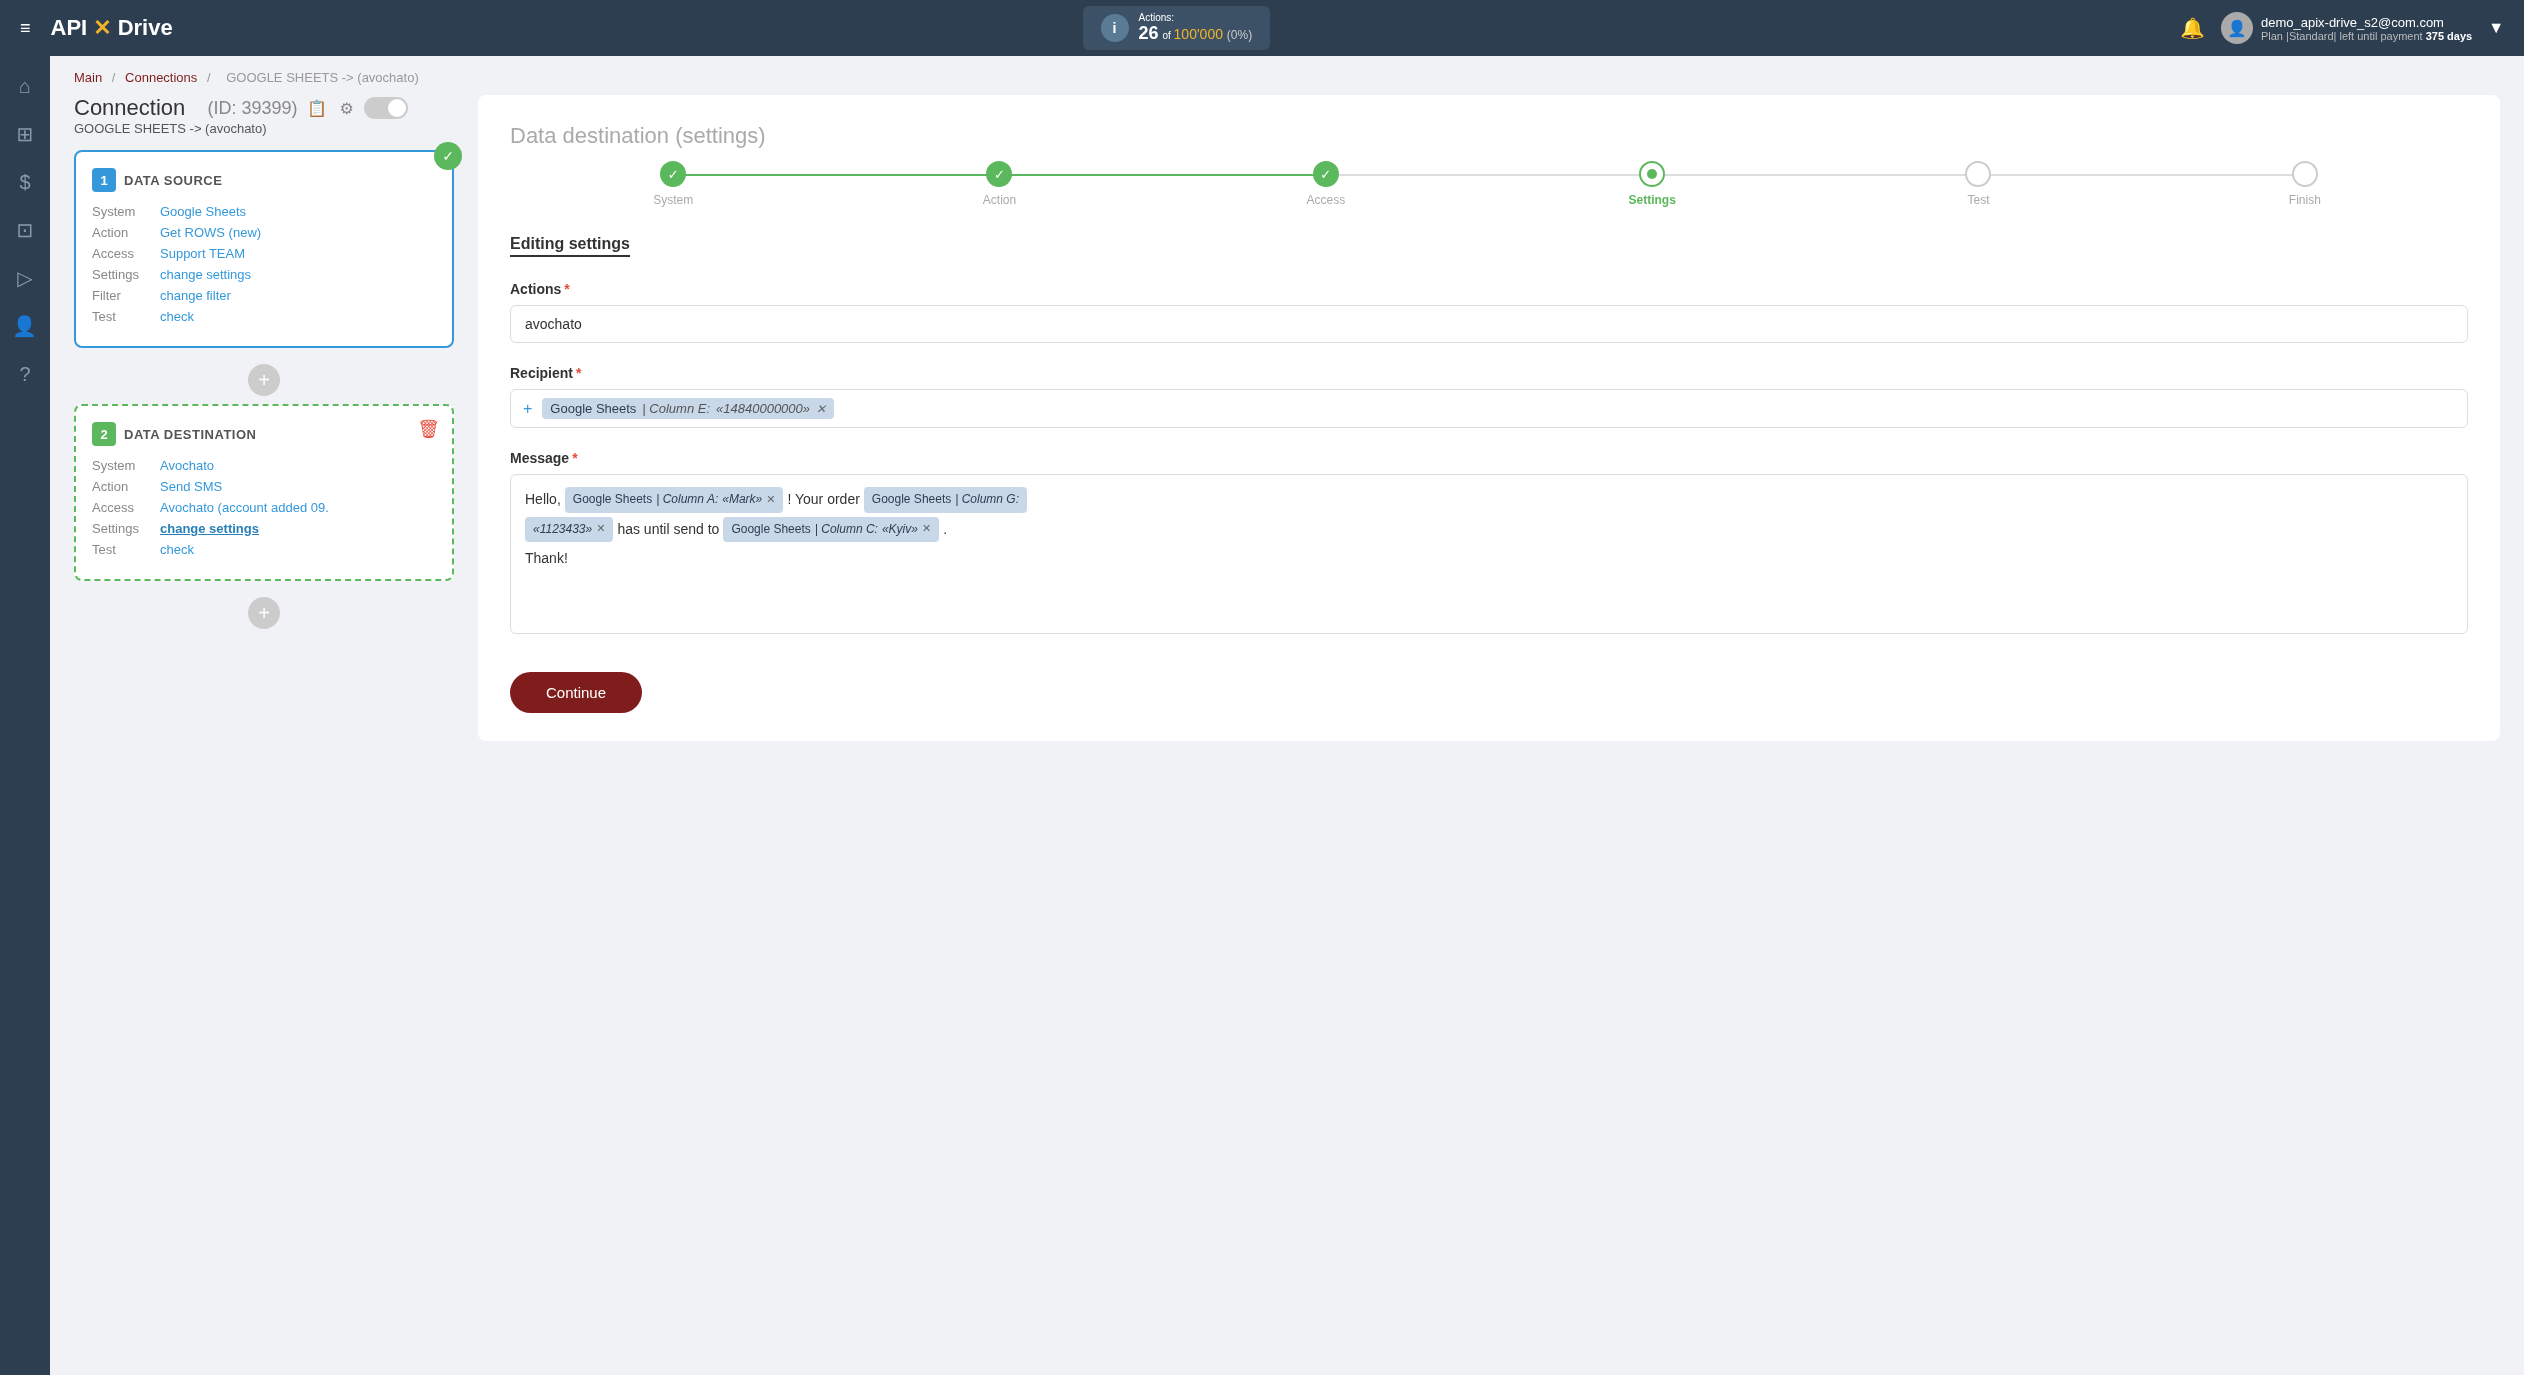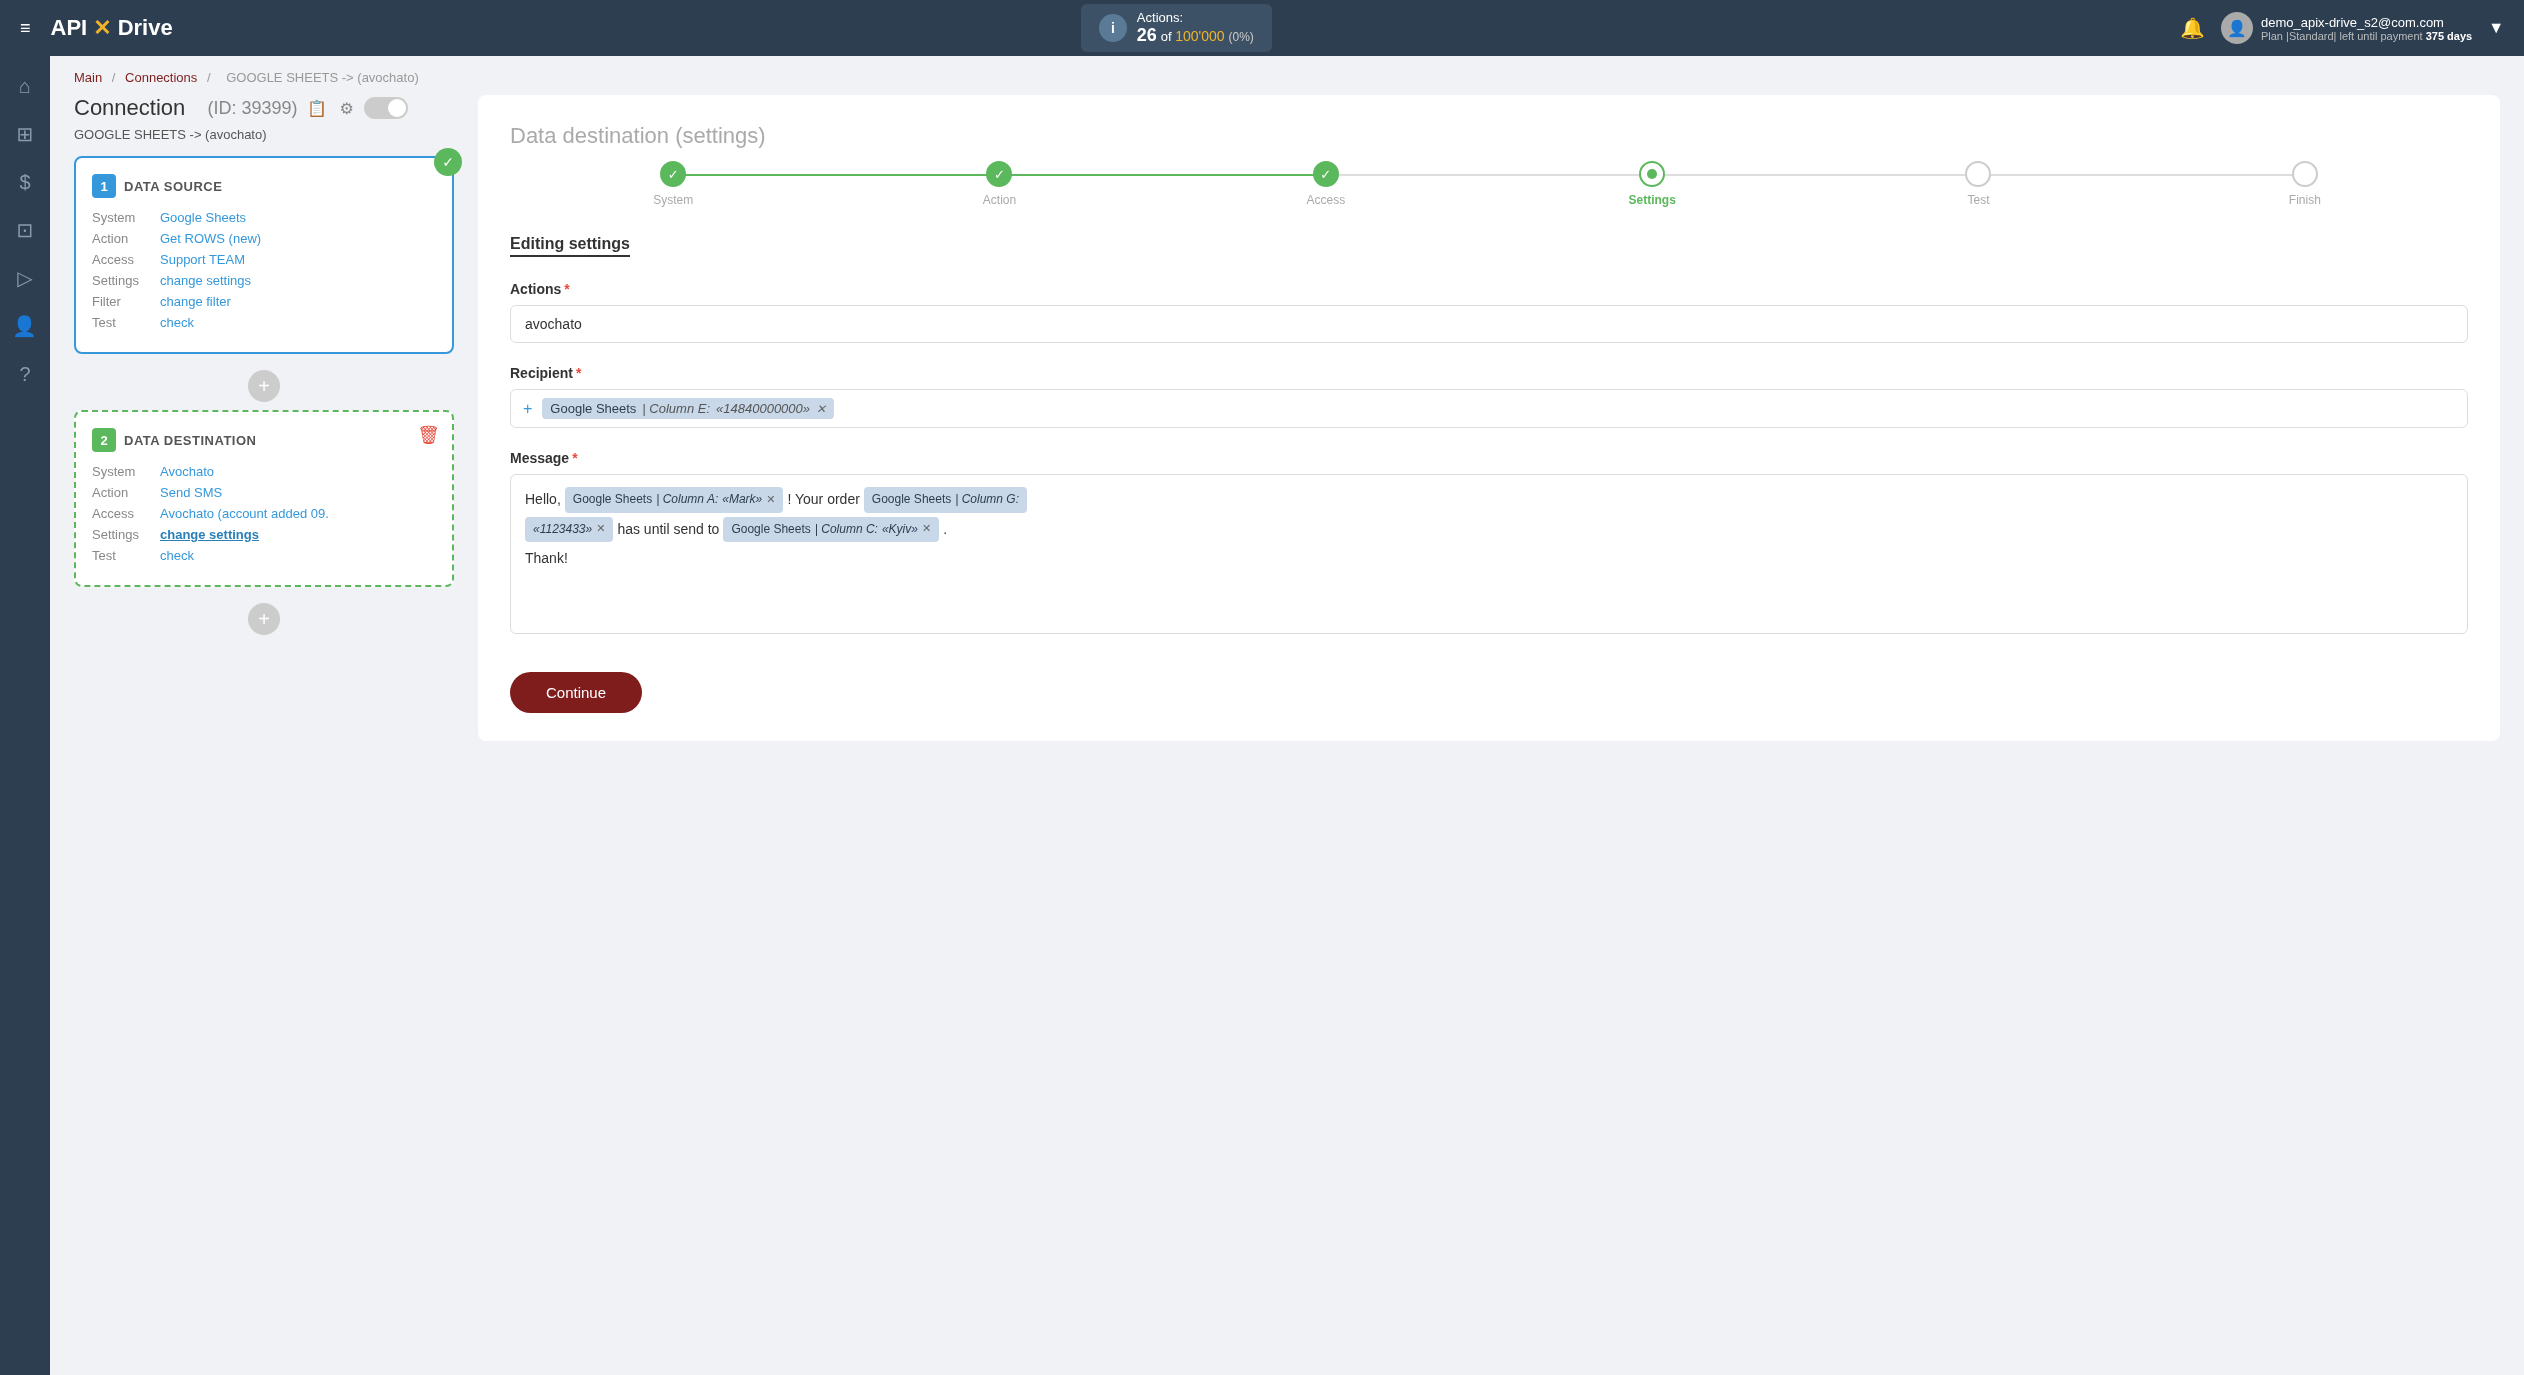--- a/index.html
+++ b/index.html
@@ -40,21 +40,21 @@
       align-items: center;
       gap: 10px;
     }
     .actions-info-icon {
       width: 28px; height: 28px;
       background: #5a7a96;
       border-radius: 50%;
       display: flex; align-items: center; justify-content: center;
       color: #fff; font-size: 14px; font-weight: bold;
     }
-    .actions-text { color: #fff; font-size: 13px; }
+    .actions-text { color: #fff; font-size: 10px; }
     .actions-count { color: #fff; font-size: 18px; font-weight: bold; }
     .actions-total { color: #f0b429; }
     .actions-pct { color: #ccc; font-size: 12px; }
     .topnav-right {
       display: flex;
       align-items: center;
       gap: 16px;
       margin-left: auto;
     }
     .bell-icon { color: #aaa; font-size: 20px; cursor: pointer; }
@@ -119,21 +119,21 @@
 
     
     .left-panel {
       width: 380px;
       flex-shrink: 0;
     }
     .connection-title {
       font-size: 22px;
       font-weight: 400;
       color: #333;
-      margin-bottom: 6px;
+      margin-bottom: 0;
       display: flex;
       align-items: center;
       gap: 8px;
     }
     .connection-id { color: #888; font-size: 18px; }
     .icon-btn {
       background: none;
       border: none;
       cursor: pointer;
       color: #888;

